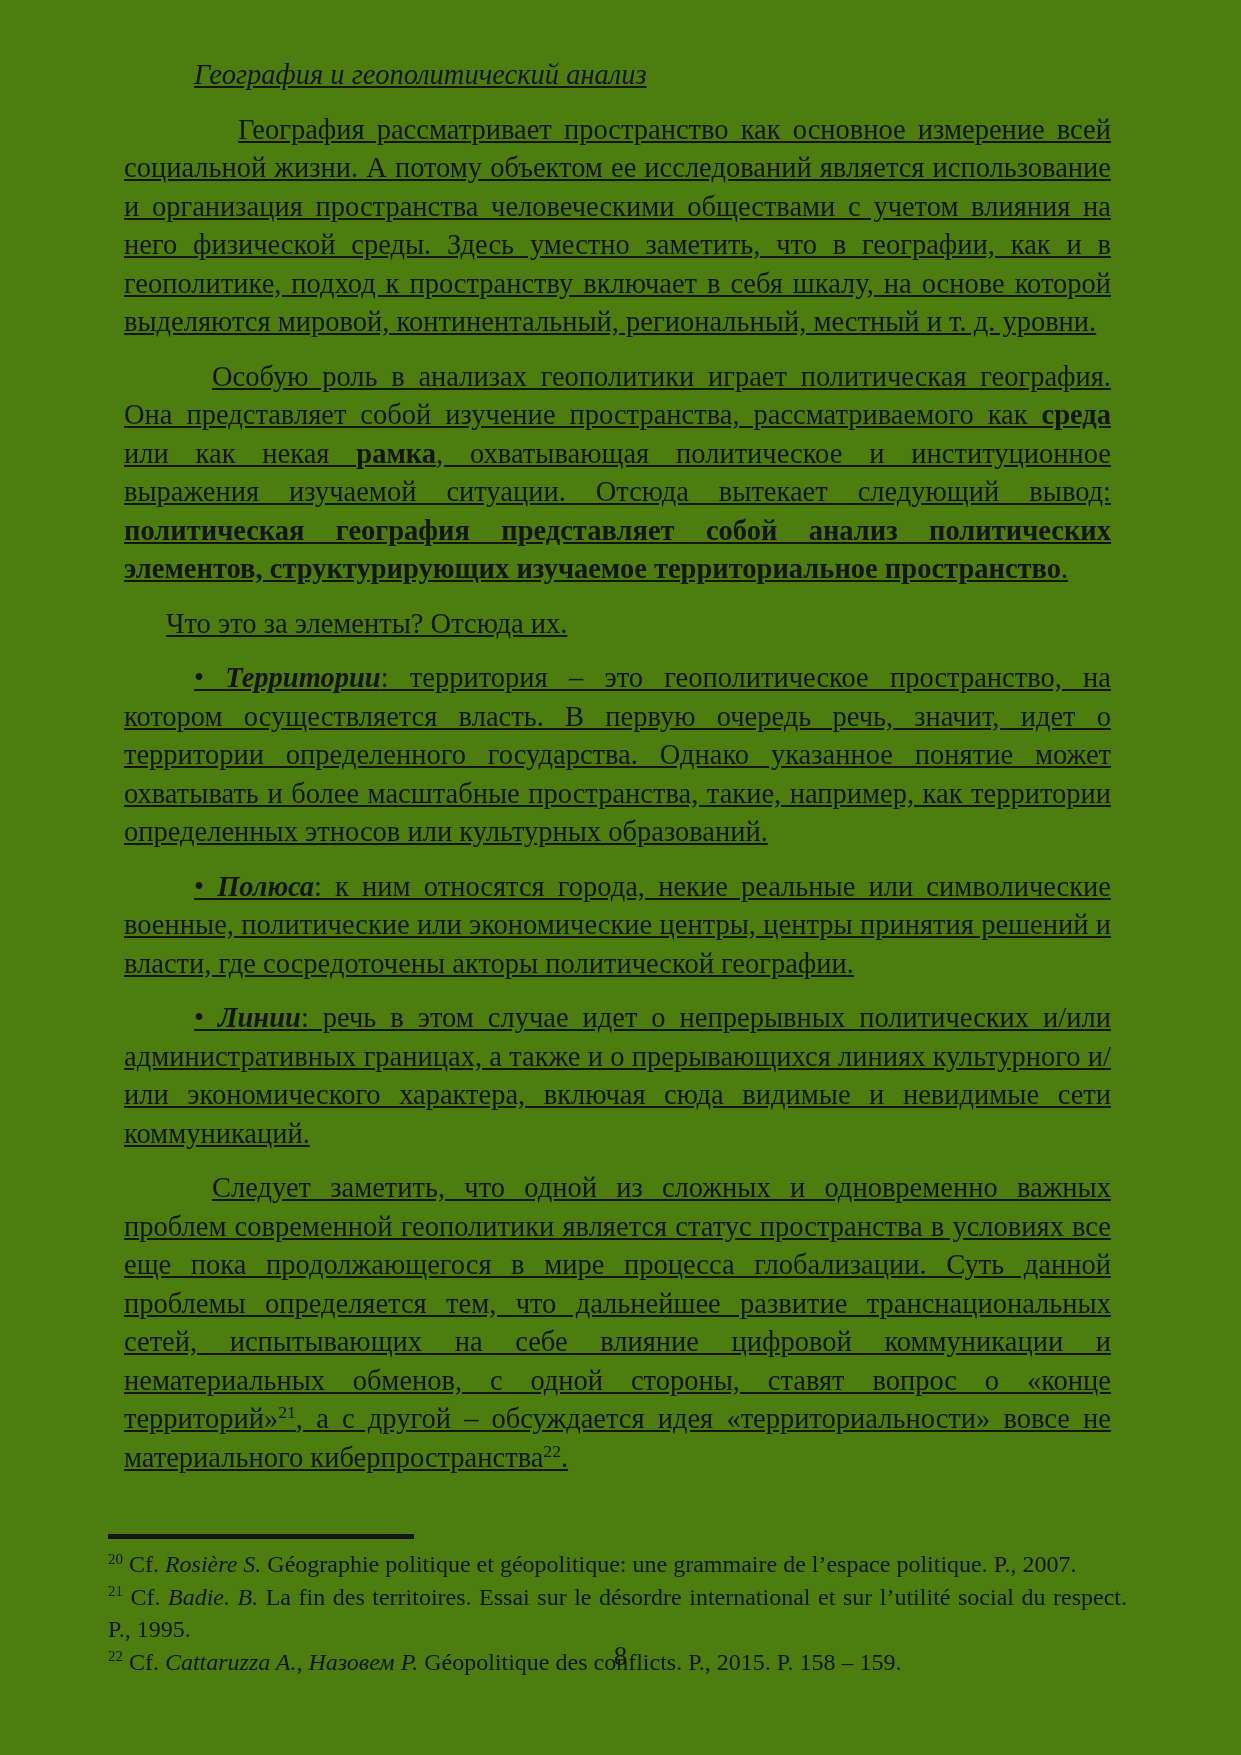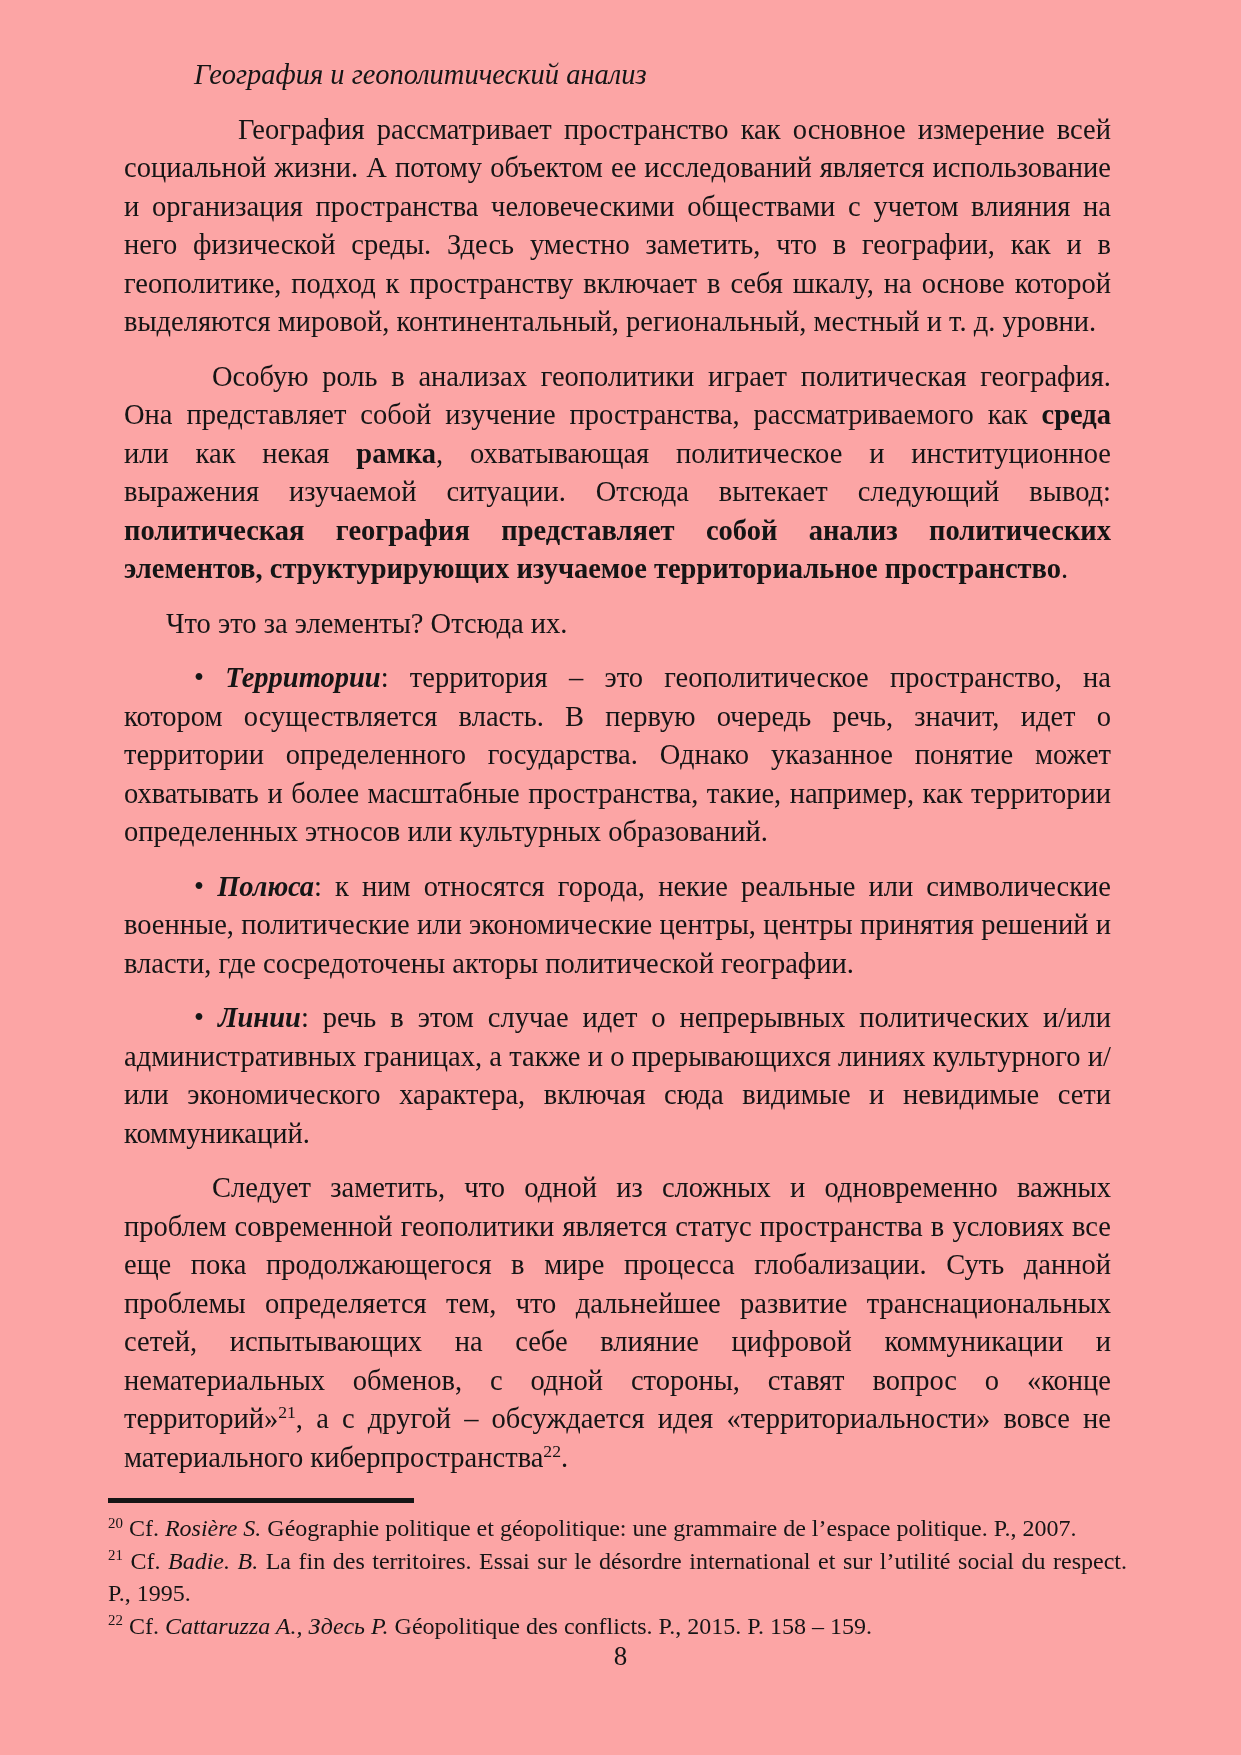--- a/index.html
+++ b/index.html
@@ -13,21 +13,22 @@
     font-family: "Liberation Serif", "DejaVu Serif", serif;
     color: #151515;
     overflow: hidden;
   }
   .page {
     position: relative;
     width: 1241px;
     height: 1755px;
     box-sizing: border-box;
     padding: 56px 114px 0 108px;
-    background: #fca5a5;
+    background: #4d7c0f;
+    text-decoration: underline;
   }
   .heading {
     margin: 0;
     font-size: 28.5px;
     line-height: 38.5px;
     font-weight: normal;
     font-style: italic;
     text-indent: 86px;
     text-align: left;
   }
@@ -48,21 +49,21 @@
     font-size: 0.62em;
     line-height: 0;
     vertical-align: baseline;
     position: relative;
     top: -0.55em;
   }
   .footer-block {
     position: absolute;
     left: 108px;
     right: 114px;
-    top: 1498px;
+    top: 1534px;
   }
   .footnote-sep {
     width: 306px;
     height: 0;
     border-top: 5px solid #151515;
     margin: 0 0 9px 0;
   }
   .footnote {
     margin: 0;
     font-size: 24px;
@@ -93,18 +94,18 @@
       <p class="para kind-bullet"><span>• </span><span class="seg-bi">Полюса</span><span>: к ним относятся города, некие реальные или символические военные, политические или экономические центры, центры принятия решений и власти, где сосредоточены акторы политической географии.</span></p>
       <p class="para kind-bullet"><span>• </span><span class="seg-bi">Линии</span><span>: речь в этом случае идет о непрерывных политических и/или административных границах, а также и о прерывающихся линиях культурного и/или экономического характера, включая сюда видимые и невидимые сети коммуникаций.</span></p>
       <p class="para kind-standard"><span>Следует заметить, что одной из сложных и одновременно важных проблем современной геополитики является статус пространства в условиях все еще пока продолжающегося в мире процесса глобализации. Суть данной проблемы определяется тем, что дальнейшее развитие транснациональных сетей, испытывающих на себе влияние цифровой коммуникации и нематериальных обменов, с одной стороны, ставят вопрос о «конце территорий»</span><sup class="supref">21</sup><span>, а с другой – обсуждается идея «территориальности» вовсе не материального киберпространства</span><sup class="supref">22</sup><span>.</span></p>
     </div>
 
   <div class="footer-block">
     <div class="footnote-sep"></div>
     <div class="footnotes">
         <p class="footnote"><sup class="supref">20</sup><span> Cf. </span><span class="seg-i">Rosière S.</span><span> Géographie politique et géopolitique: une grammaire de l’espace politique. P., 2007.</span></p>
         <p class="footnote"><sup class="supref">21</sup><span> Cf. </span><span class="seg-i">Badie. B.</span><span> La fin des territoires. Essai sur le désordre international et sur l’utilité social du respect. P., 1995.</span></p>
-        <p class="footnote"><sup class="supref">22</sup><span> Cf. </span><span class="seg-i">Cattaruzza A., Здесь P.</span><span> Géopolitique des conflicts. P., 2015. P. 158 – 159.</span></p>
+        <p class="footnote"><sup class="supref">22</sup><span> Cf. </span><span class="seg-i">Cattaruzza A., Назовем P.</span><span> Géopolitique des conflicts. P., 2015. P. 158 – 159.</span></p>
       </div>
   </div>
 
   <div class="page-number">8</div>
 </div>
 
 </body></html>

